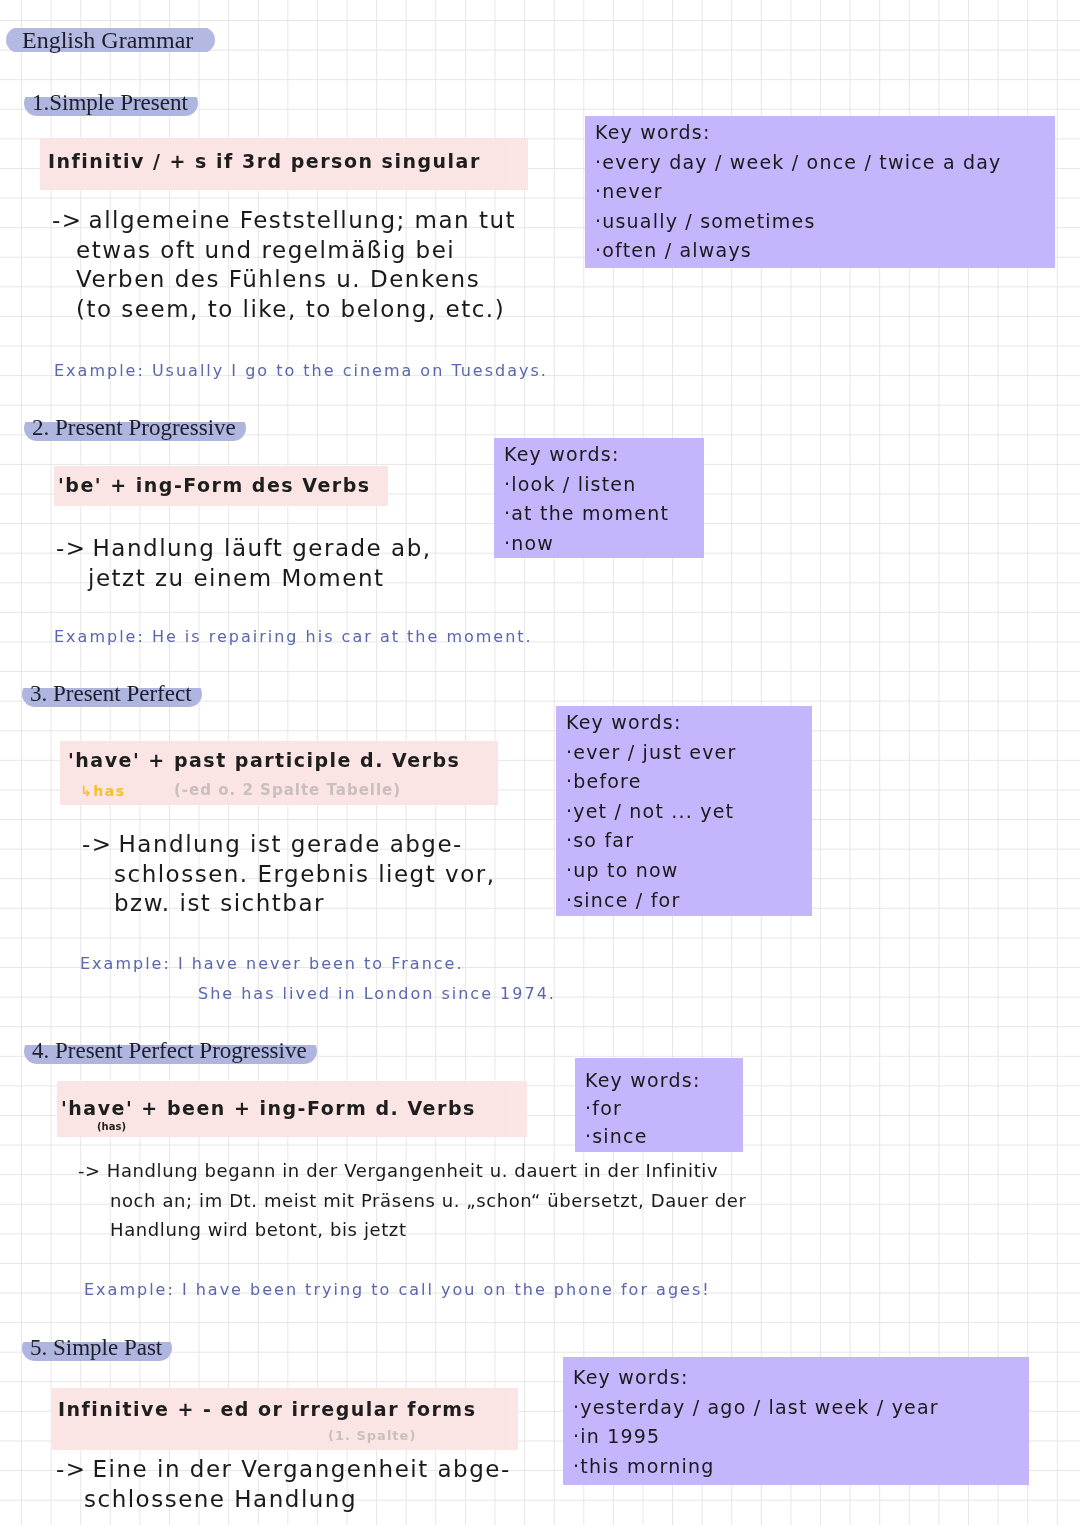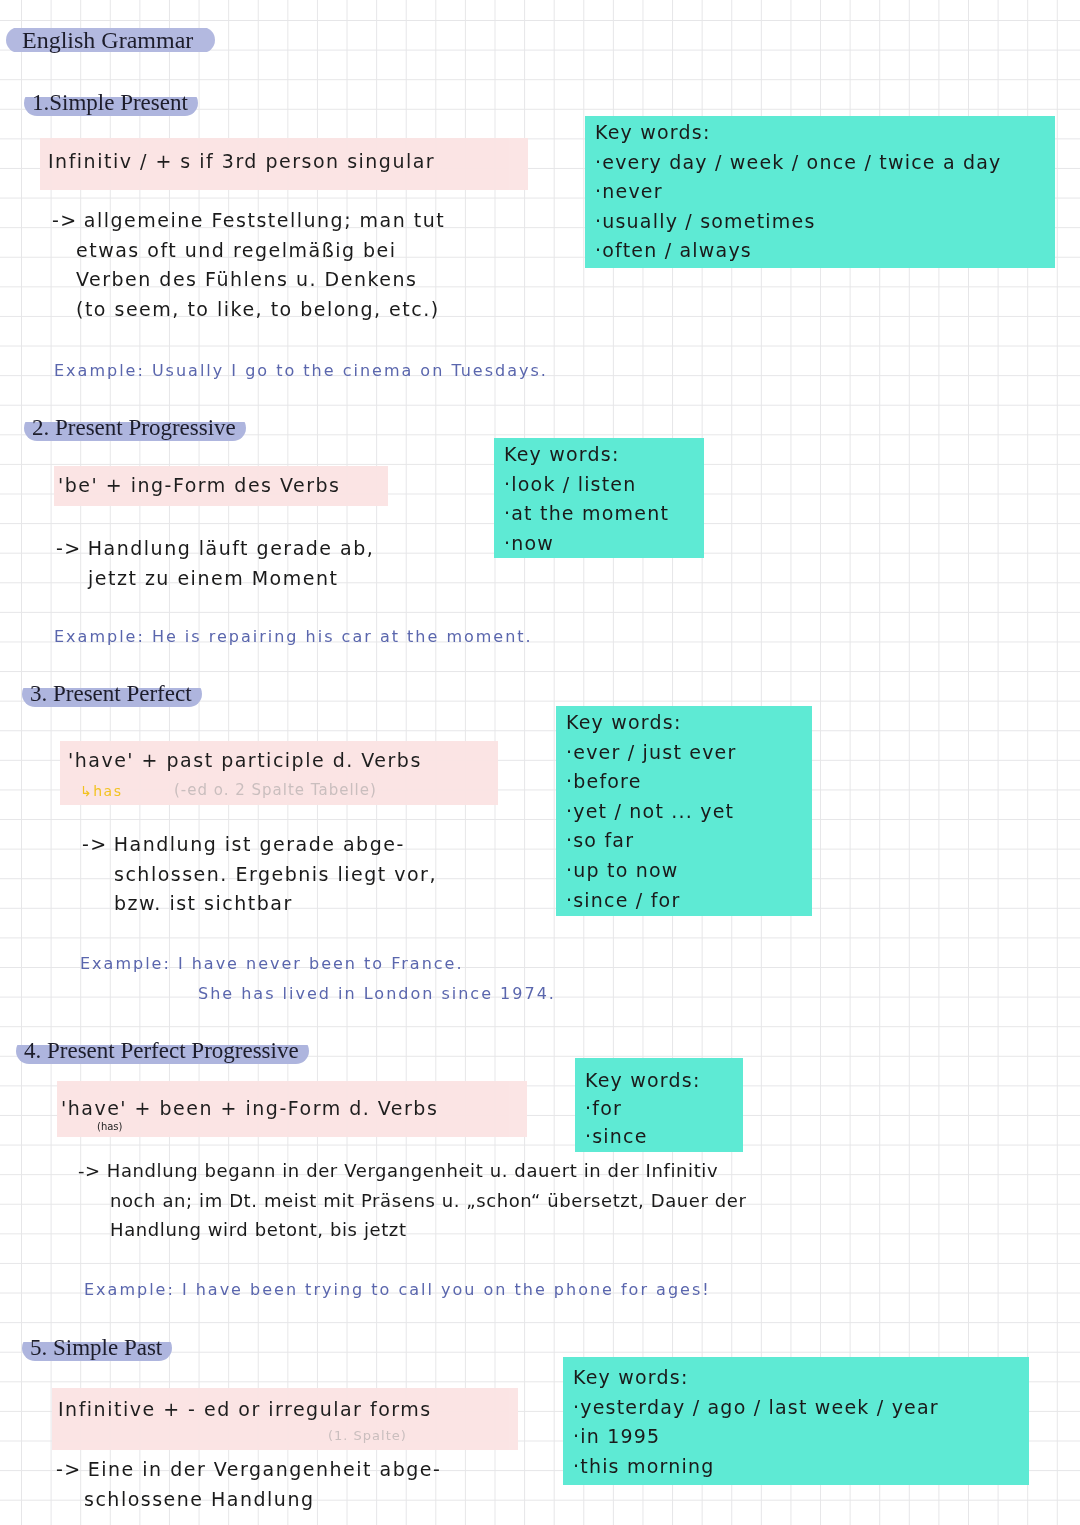--- a/index.html
+++ b/index.html
@@ -23,37 +23,37 @@
     border-radius: 14px;
   }
   .heading.title {
     font-size: 24px;
     background: linear-gradient(to bottom, transparent 0%, transparent 5%, #b3b9e0 5%, #b3b9e0 95%, transparent 95%);
     padding: 0 22px 0 16px;
   }
   .formula {
     position: absolute; background: #fbe4e4; opacity: 0.98;
     font-size: 19px; letter-spacing: 1.5px; color: #1a1a1a;
-    font-family: "DejaVu Sans", sans-serif; font-weight: 400;
+    font-family: "DejaVu Sans", sans-serif; font-weight: 700;
     white-space: nowrap; box-sizing: border-box;
   }
   .formula .main { position: absolute; }
   .formula .note { position: absolute; color: #c9bdbd; font-size: 15px; letter-spacing: 1px; }
   .formula .has { position: absolute; color: #f2c21d; font-size: 14px; }
   .formula .sub { position: absolute; font-size: 10px; letter-spacing: 0; }
   .keybox {
-    position: absolute; background: #5eead4; box-sizing: border-box;
+    position: absolute; background: #c4b5fd; box-sizing: border-box;
     font-size: 19px; letter-spacing: 1.2px; color: #1a1a1a;
     line-height: 29.6px; padding: 0 0 0 10px; white-space: nowrap;
   }
   .keybox .kw-title { display: block; }
   .keybox .kw-item { display: block; }
   .keybox .kw-item::before { content: "\00B7 "; }
   .note-text {
-    position: absolute; font-size: 19px; letter-spacing: 1.5px;
+    position: absolute; font-size: 23px; letter-spacing: 1.5px;
     line-height: 29.6px; color: #1a1a1a; white-space: nowrap;
   }
   .note-text .line { display: block; }
   .example {
     position: absolute; font-size: 16px; letter-spacing: 2px;
     color: #5a66ad; white-space: nowrap; line-height: 29.6px;
   }
   .example .line { display: block; }
   .example .indent { padding-left: 118px; }
   .arrow { margin-right: 6px; }
@@ -132,21 +132,21 @@
   <span class="kw-item">so far</span>
   <span class="kw-item">up to now</span>
   <span class="kw-item">since / for</span>
 </div>
 
 <div class="example" style="left:80px; top:949px;">
   <span class="line">Example:  I have never been to France.</span>
   <span class="line indent">She has lived in London since 1974.</span>
 </div>
 
-<div class="heading" style="left:16px; top:1038px;">4. Present Perfect Progressive</div>
+<div class="heading" style="left:24px; top:1038px;">4. Present Perfect Progressive</div>
 
 <div class="formula" style="left:57px; top:1081px; width:470px; height:56px;">
   <span class="main" style="left:4px; top:16px;">'have' + been + ing-Form d. Verbs</span>
   <span class="sub" style="left:40px; top:40px;">(has)</span>
 </div>
 
 <div class="keybox" style="left:575px; top:1058px; width:168px; height:94px; padding-top:8px; line-height:28px;">
   <span class="kw-title">Key words:</span>
   <span class="kw-item">for</span>
   <span class="kw-item">since</span>

